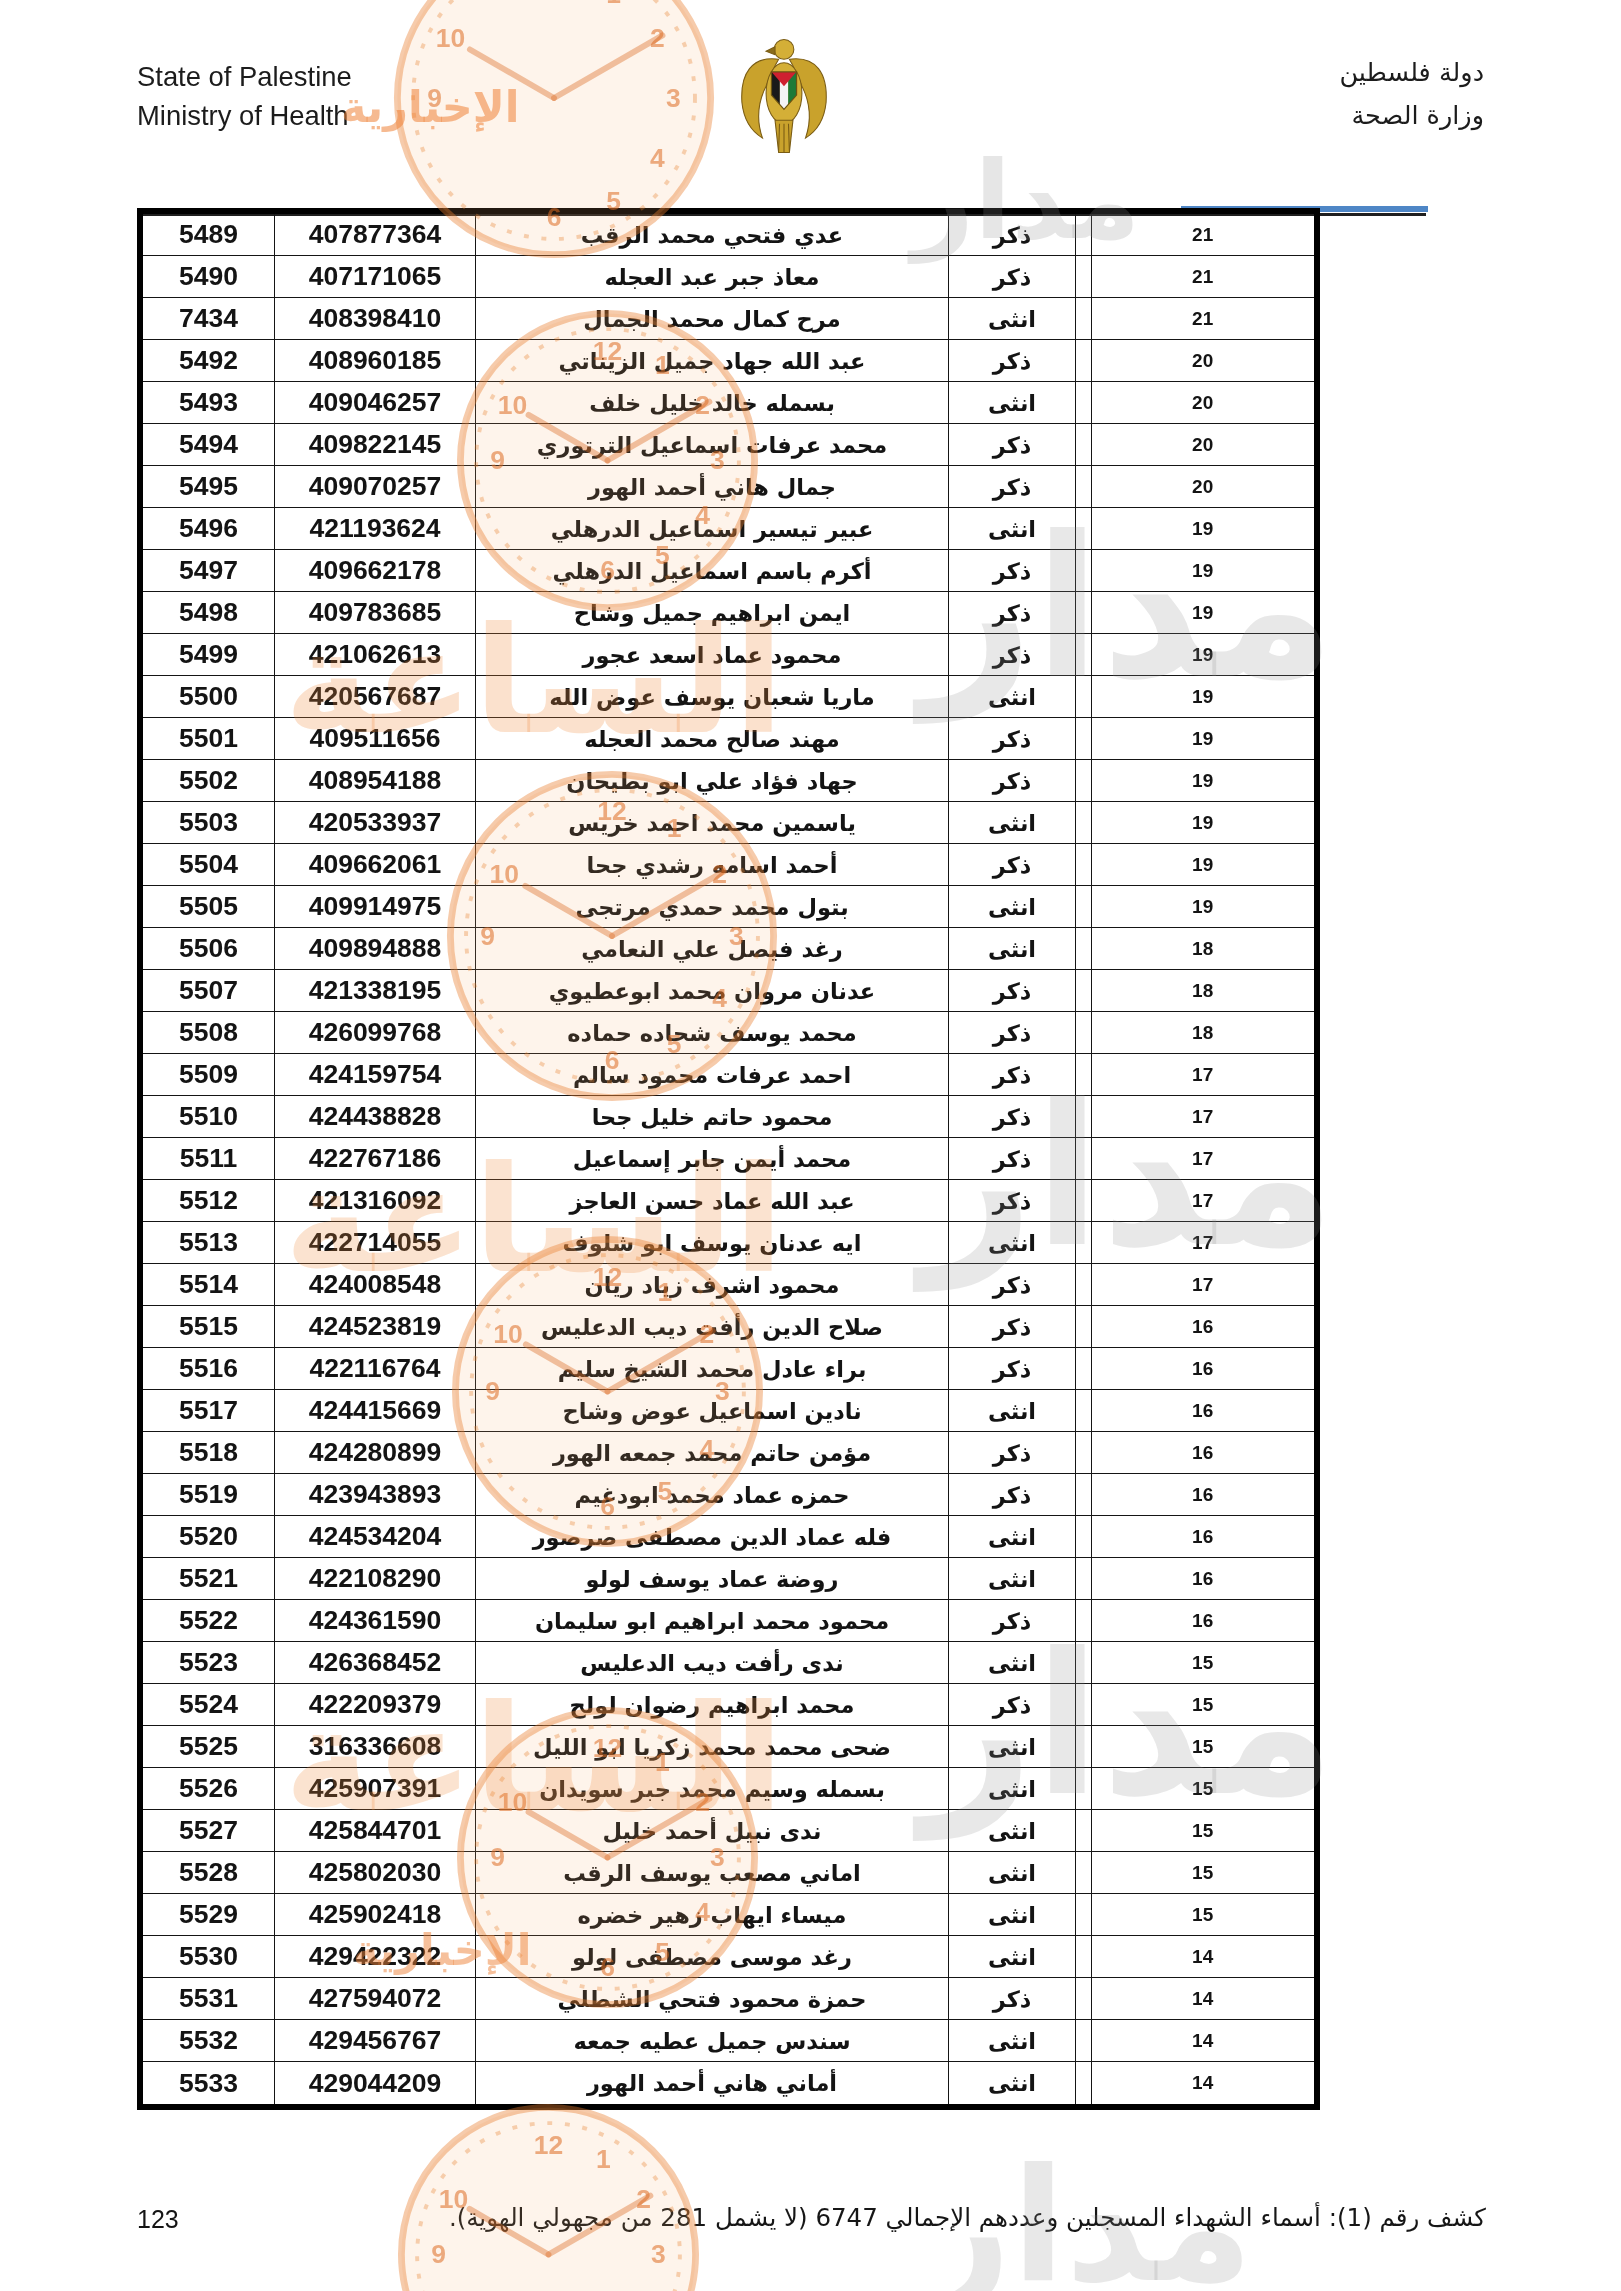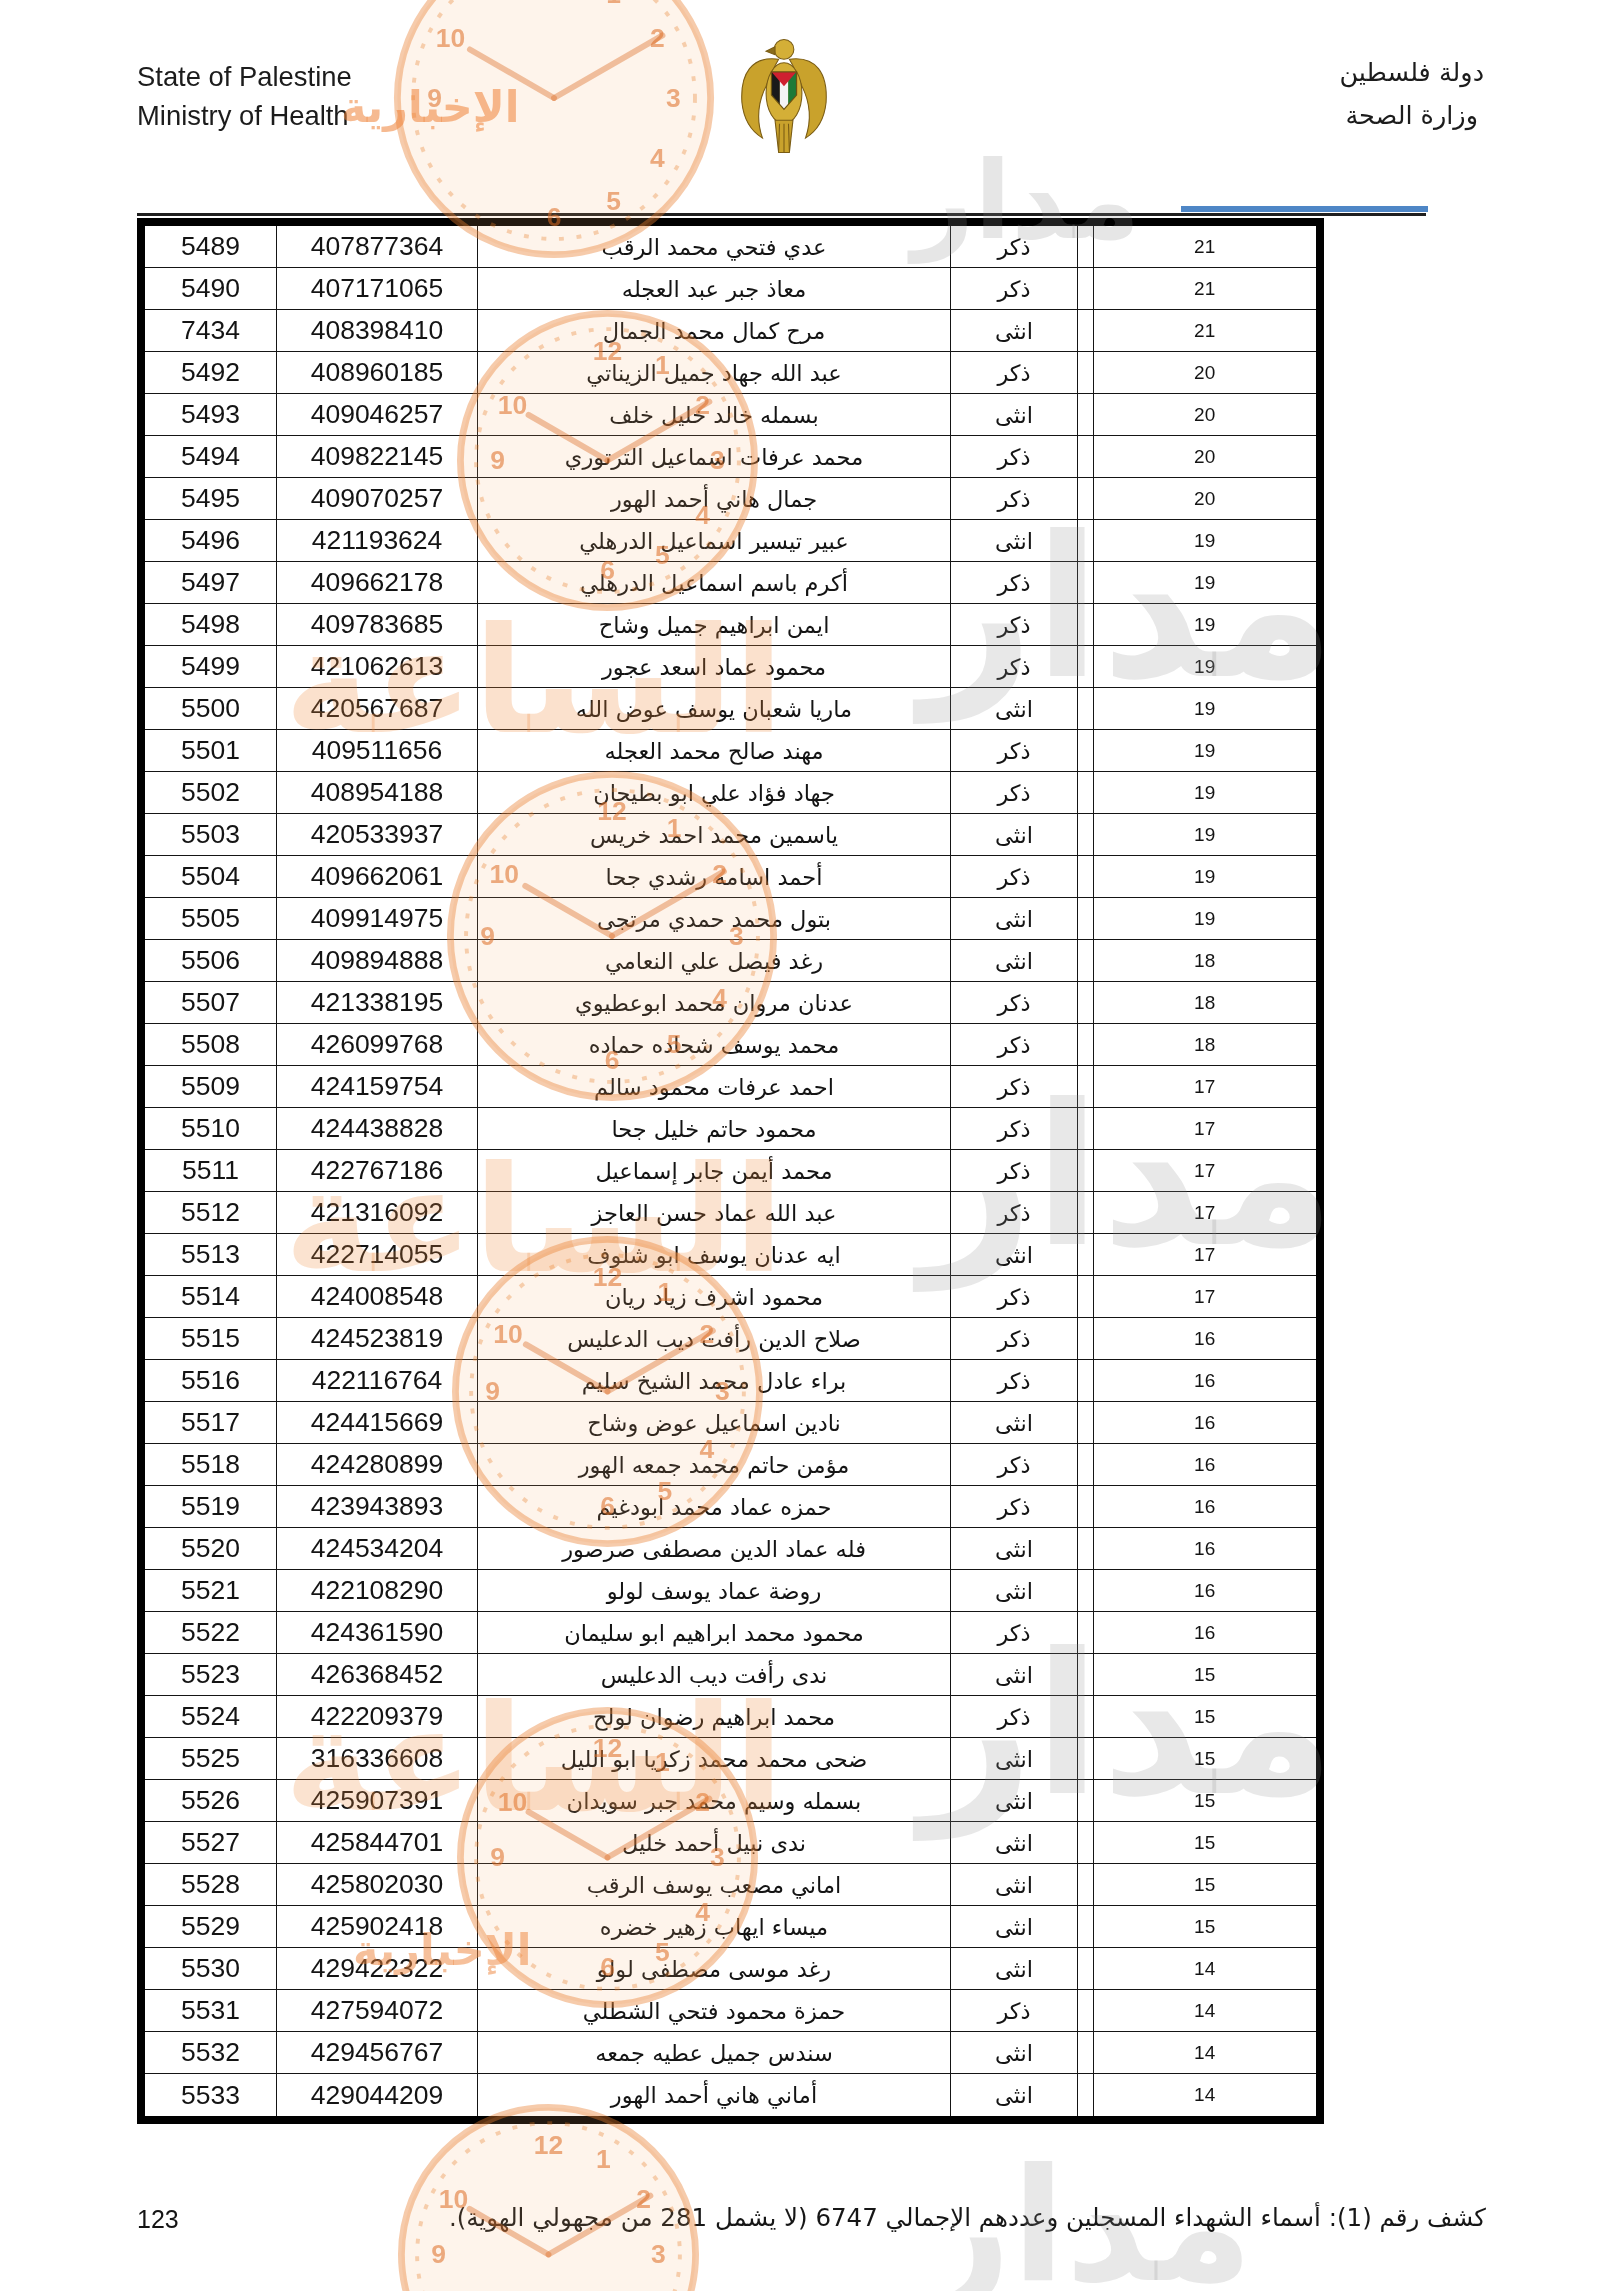--- a/index.html
+++ b/index.html
@@ -8,31 +8,31 @@
     background:#ffffff; overflow:hidden;
     font-family:"DejaVu Sans", sans-serif; color:#141414;
   }
   .content { position:absolute; inset:0; z-index:1;padding-left:7px; }
   .wm { position:absolute; inset:0; z-index:3; pointer-events:none; }
 
   
   .h-en { position:absolute; left:137px; top:57px; font-family:"Liberation Sans", sans-serif;
           font-size:27.4px; line-height:39px; color:#1c1c1c; }
   .h-ar { position:absolute; right:137px; top:51px; font-size:25.5px; line-height:43px;
-          direction:rtl; text-align:center; color:#1c1c1c; }
+          direction:rtl; text-align:right; color:#1c1c1c; }
   .emblem { position:absolute; left:730px; top:27.4px; }
 
   .rule-black { position:absolute; left:137px; top:213px; width:1289px; height:2.9px; background:#1f1f1f; }
   .rule-blue  { position:absolute; left:1181px; top:206px; width:247px; height:5.9px; background:#4e86c6; }
 
   
   .table {
-    position:absolute; left:137px; top:218px; width:1171px;
+    position:absolute; left:137px; top:208px; width:1171px;
     display:grid; grid-template-columns:132px 201px 473px 127px 15.7px 222px;
-    grid-auto-rows:42px; border:8px solid #000000; background:transparent;
+    grid-auto-rows:42px; border:6px solid #000000; background:transparent;font-weight:bold;
   }
   .cell { display:flex; align-items:center; justify-content:center;
           border-right:1.5px solid #151515; border-bottom:1.5px solid #151515;
           overflow:hidden; white-space:nowrap; }
   .cell.c-age { border-right:none; }
   .cell.r-last { border-bottom:none; }
   .c-serial, .c-id { font-family:"Liberation Sans", sans-serif; font-size:26.5px; }
   .c-age { font-family:"Liberation Sans", sans-serif; font-size:19px; }
   .c-name, .c-gender { direction:rtl; font-size:22.5px; }
 

